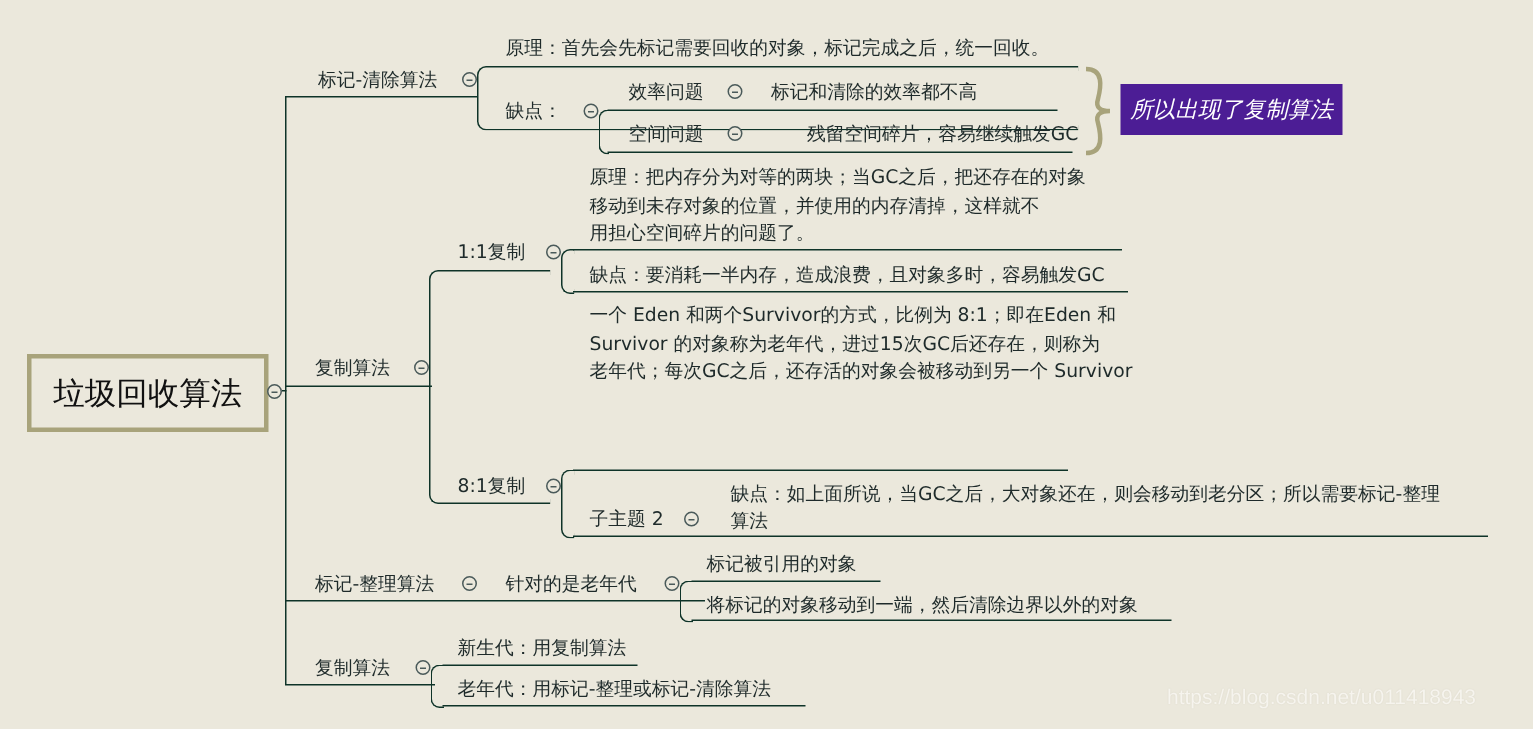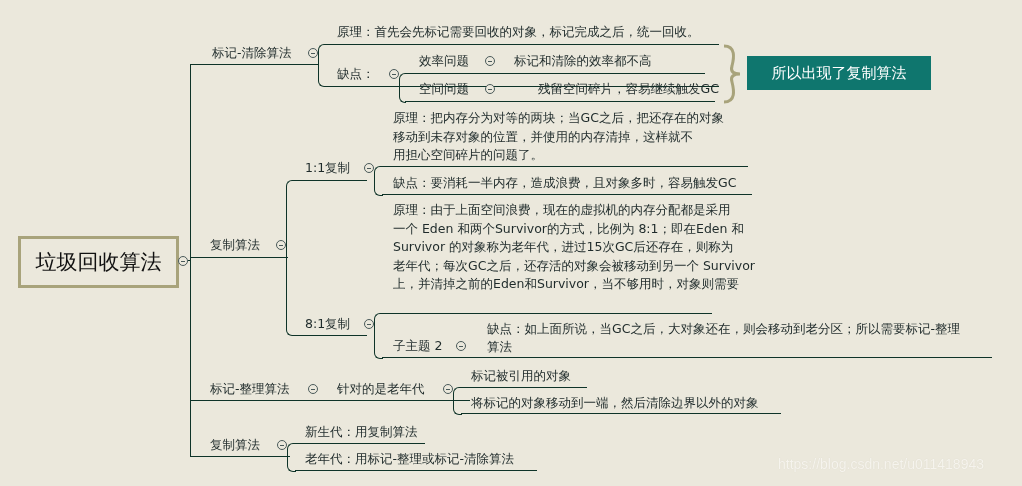--- a/index.html
+++ b/index.html
@@ -23,22 +23,22 @@
     background:#ebe8dc;
   }
   .tog::after { content:""; position:absolute; left:2px; right:2px; top:3.5px; height:1px; background:#4a5a5a; }
   .root {
     position:absolute; left:18px; top:236px; width:155px; height:46px;
     border:3px solid #a8a37b; background:#ebe8dc;
     display:flex; align-items:center; justify-content:center;
     font-size:21px; color:#111;
   }
   .callout {
-    position:absolute; left:747px; top:56px; width:184px; height:34px;
-    background:#0f766e; color:#fff; font-size:15px;
+    position:absolute; left:747px; top:56px; width:148px; height:34px;
+    background:#4c1d95; color:#fff; font-style:italic; font-size:15px;
     display:flex; align-items:center; justify-content:center;
   }
   .brace {
     position:absolute; left:720px; top:44px; width:24px; height:60px;
   }
   .wm { position:absolute; left:778px; top:456px; font-size:14px; color:#f6f4ee; text-shadow:0 0 1px #d8d4c4; font-family:"Liberation Sans",sans-serif; }
 </style>
 </head>
 <body>
 
@@ -91,25 +91,23 @@
   <div>用担心空间碎片的问题了。</div>
 </div>
 <div class="t" style="left:393px;top:175px">缺点：要消耗一半内存，造成浪费，且对象多时，容易触发GC</div>
 
 <div class="t" style="left:305px;top:316px">8:1复制</div>
 <div class="tog" style="left:364px;top:319px"></div>
 <div class="br" style="left:374px;top:313px;width:8px;height:44px"></div>
 <div class="hl" style="left:382px;top:313px;width:330px"></div>
 <div class="hl" style="left:382px;top:357px;width:610px"></div>
 <div class="abs ml" style="left:393px;top:201px;font-size:12.5px;width:380px">
-  <div>原理：由于上面空间浪费，现在的虚拟机的内存分配都是采用</div>
   <div>一个 Eden 和两个Survivor的方式，比例为 8:1；即在Eden 和</div>
   <div>Survivor 的对象称为老年代，进过15次GC后还存在，则称为</div>
   <div>老年代；每次GC之后，还存活的对象会被移动到另一个 Survivor</div>
-  <div>上，并清掉之前的Eden和Survivor，当不够用时，对象则需要</div>
 </div>
 <div class="t" style="left:393px;top:338px">子主题 2</div>
 <div class="tog" style="left:456px;top:341px"></div>
 <div class="abs" style="left:487px;top:320px;font-size:12.5px;line-height:18px;white-space:nowrap">
   <div>缺点：如上面所说，当GC之后，大对象还在，则会移动到老分区；所以需要标记-整理</div>
   <div>算法</div>
 </div>
 
 <div class="hl" style="left:190px;top:400px;width:280px"></div>
 <div class="t" style="left:210px;top:381px">标记-整理算法</div>

